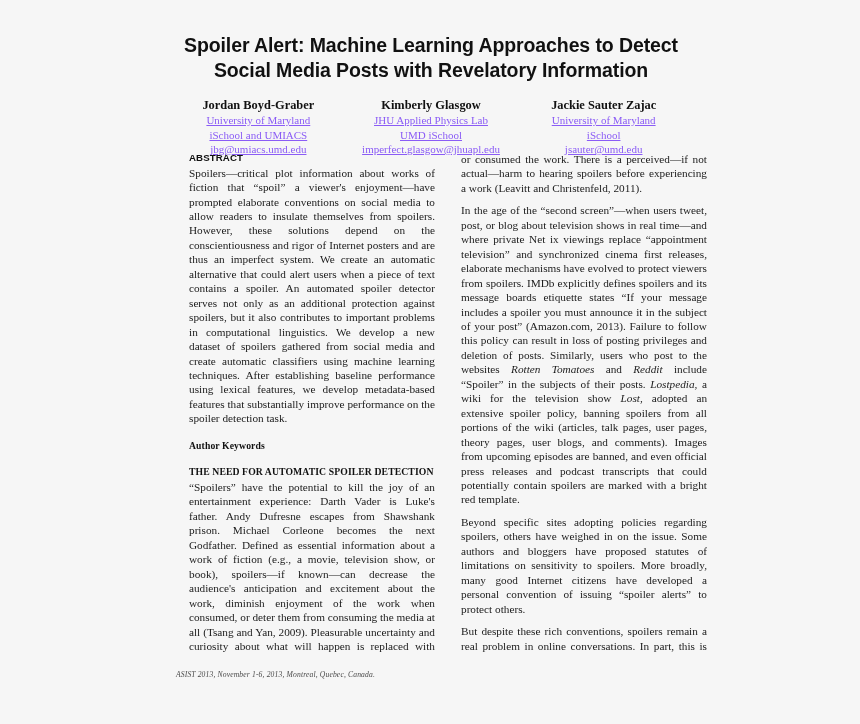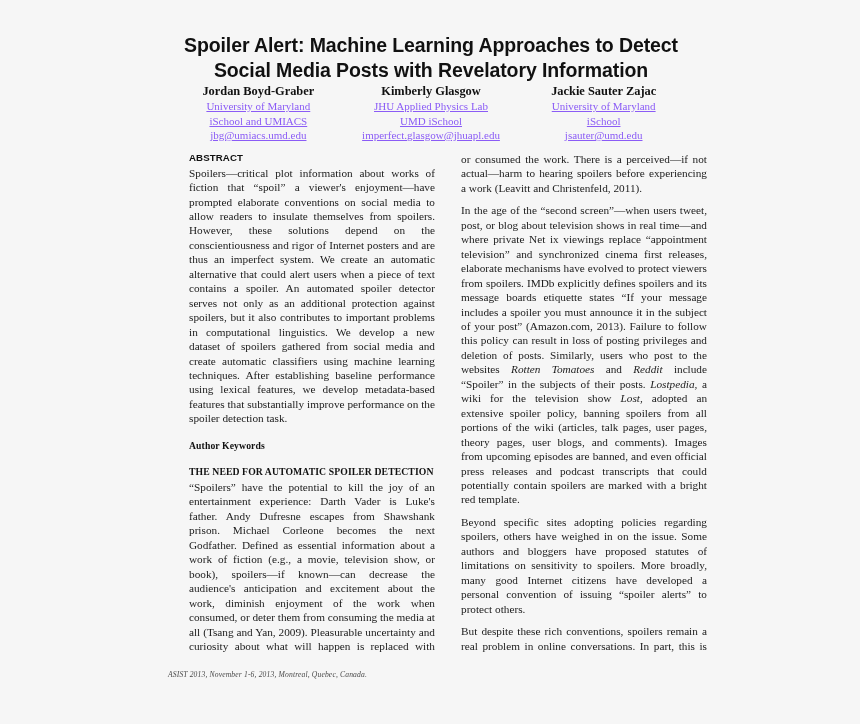--- a/index.html
+++ b/index.html
@@ -34,20 +34,21 @@
     font-family: "Liberation Sans", sans-serif;
     font-weight: bold;
     font-size: 19.5px;
     line-height: 1.27;
     color: #111;
     letter-spacing: -0.1px;
     margin: 0;
   }
   .authors {
     display: flex;
+    margin-top: 14px;
   }
   .author {
     flex: 1 1 0;
     text-align: center;
     line-height: 1.33;
   }
   .author-name {
     font-weight: bold;
     font-size: 12.4px;
     color: #111;
@@ -95,21 +96,21 @@
     text-align: justify;
     margin: 0 0 8px 0;
     color: #1b1b1b;
     hyphens: none;
   }
   p.body-text i { font-style: italic; }
 
   
   .footer-note {
     position: absolute;
-    left: 168px;
+    left: 176px;
     top: 670px;
     font-size: 7.6px;
     font-style: italic;
     color: #4a4a4a;
     letter-spacing: 0.15px;
   }
 </style>
 </head>
 <body>
 

